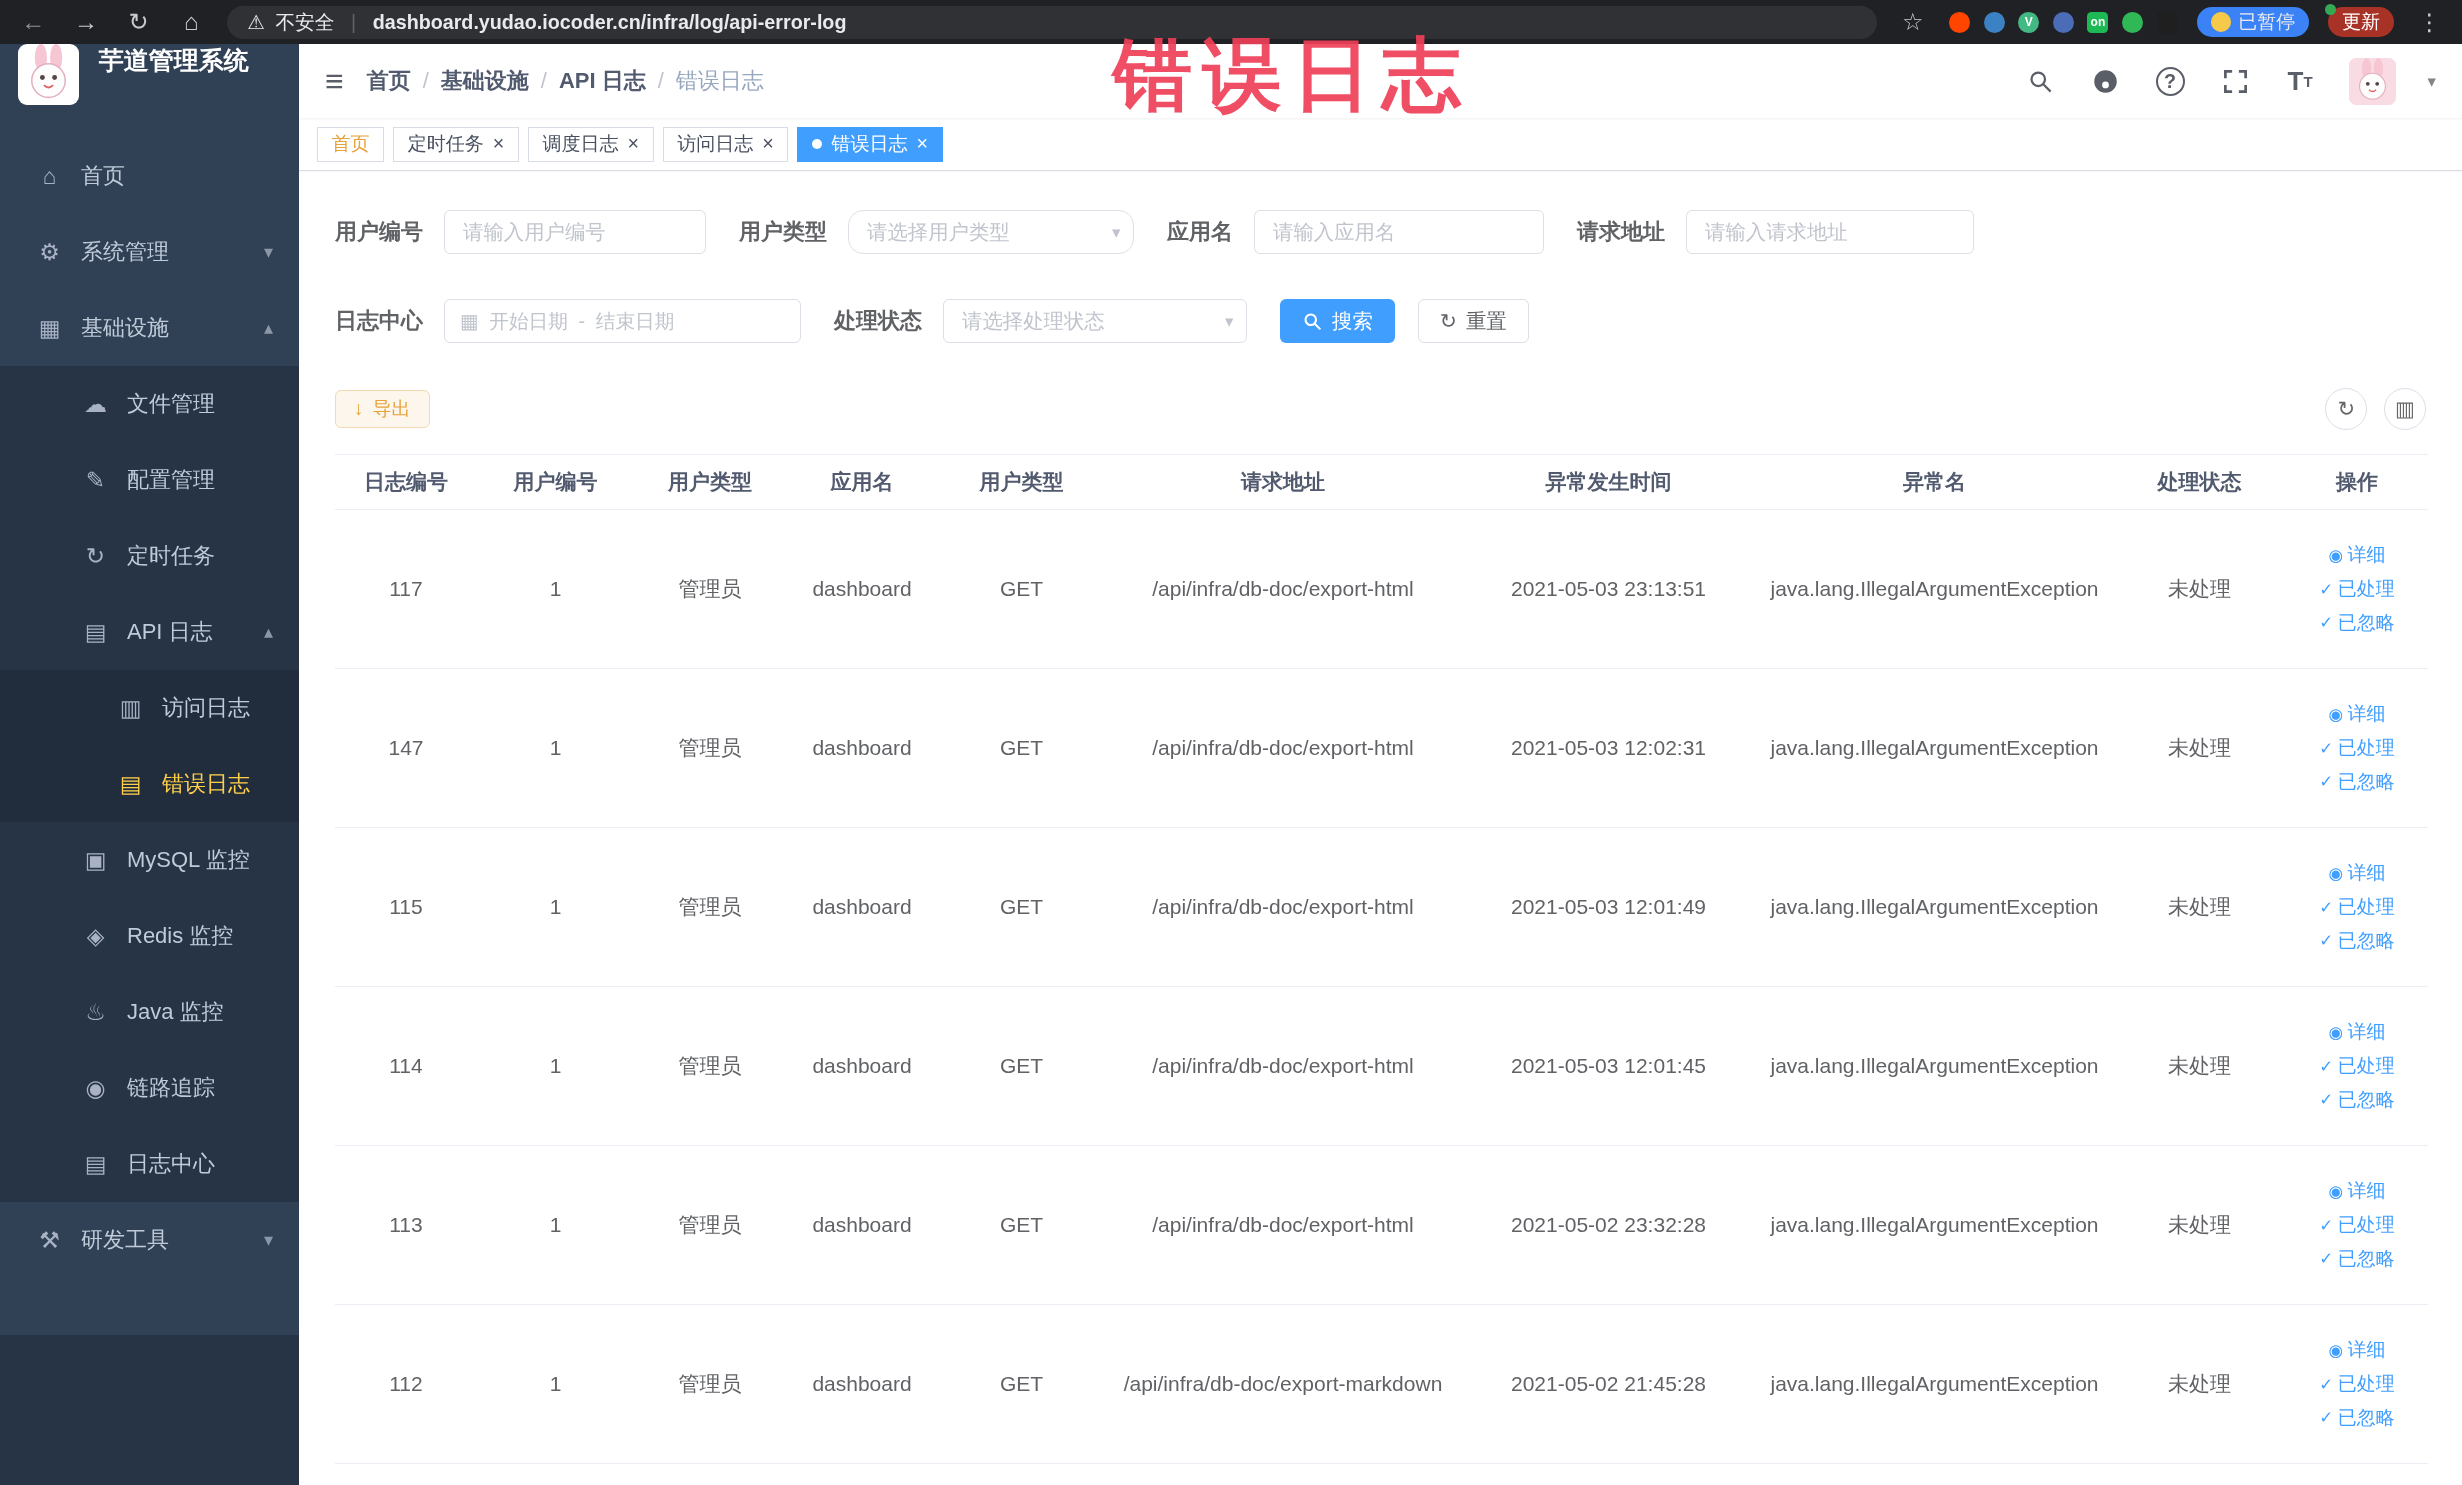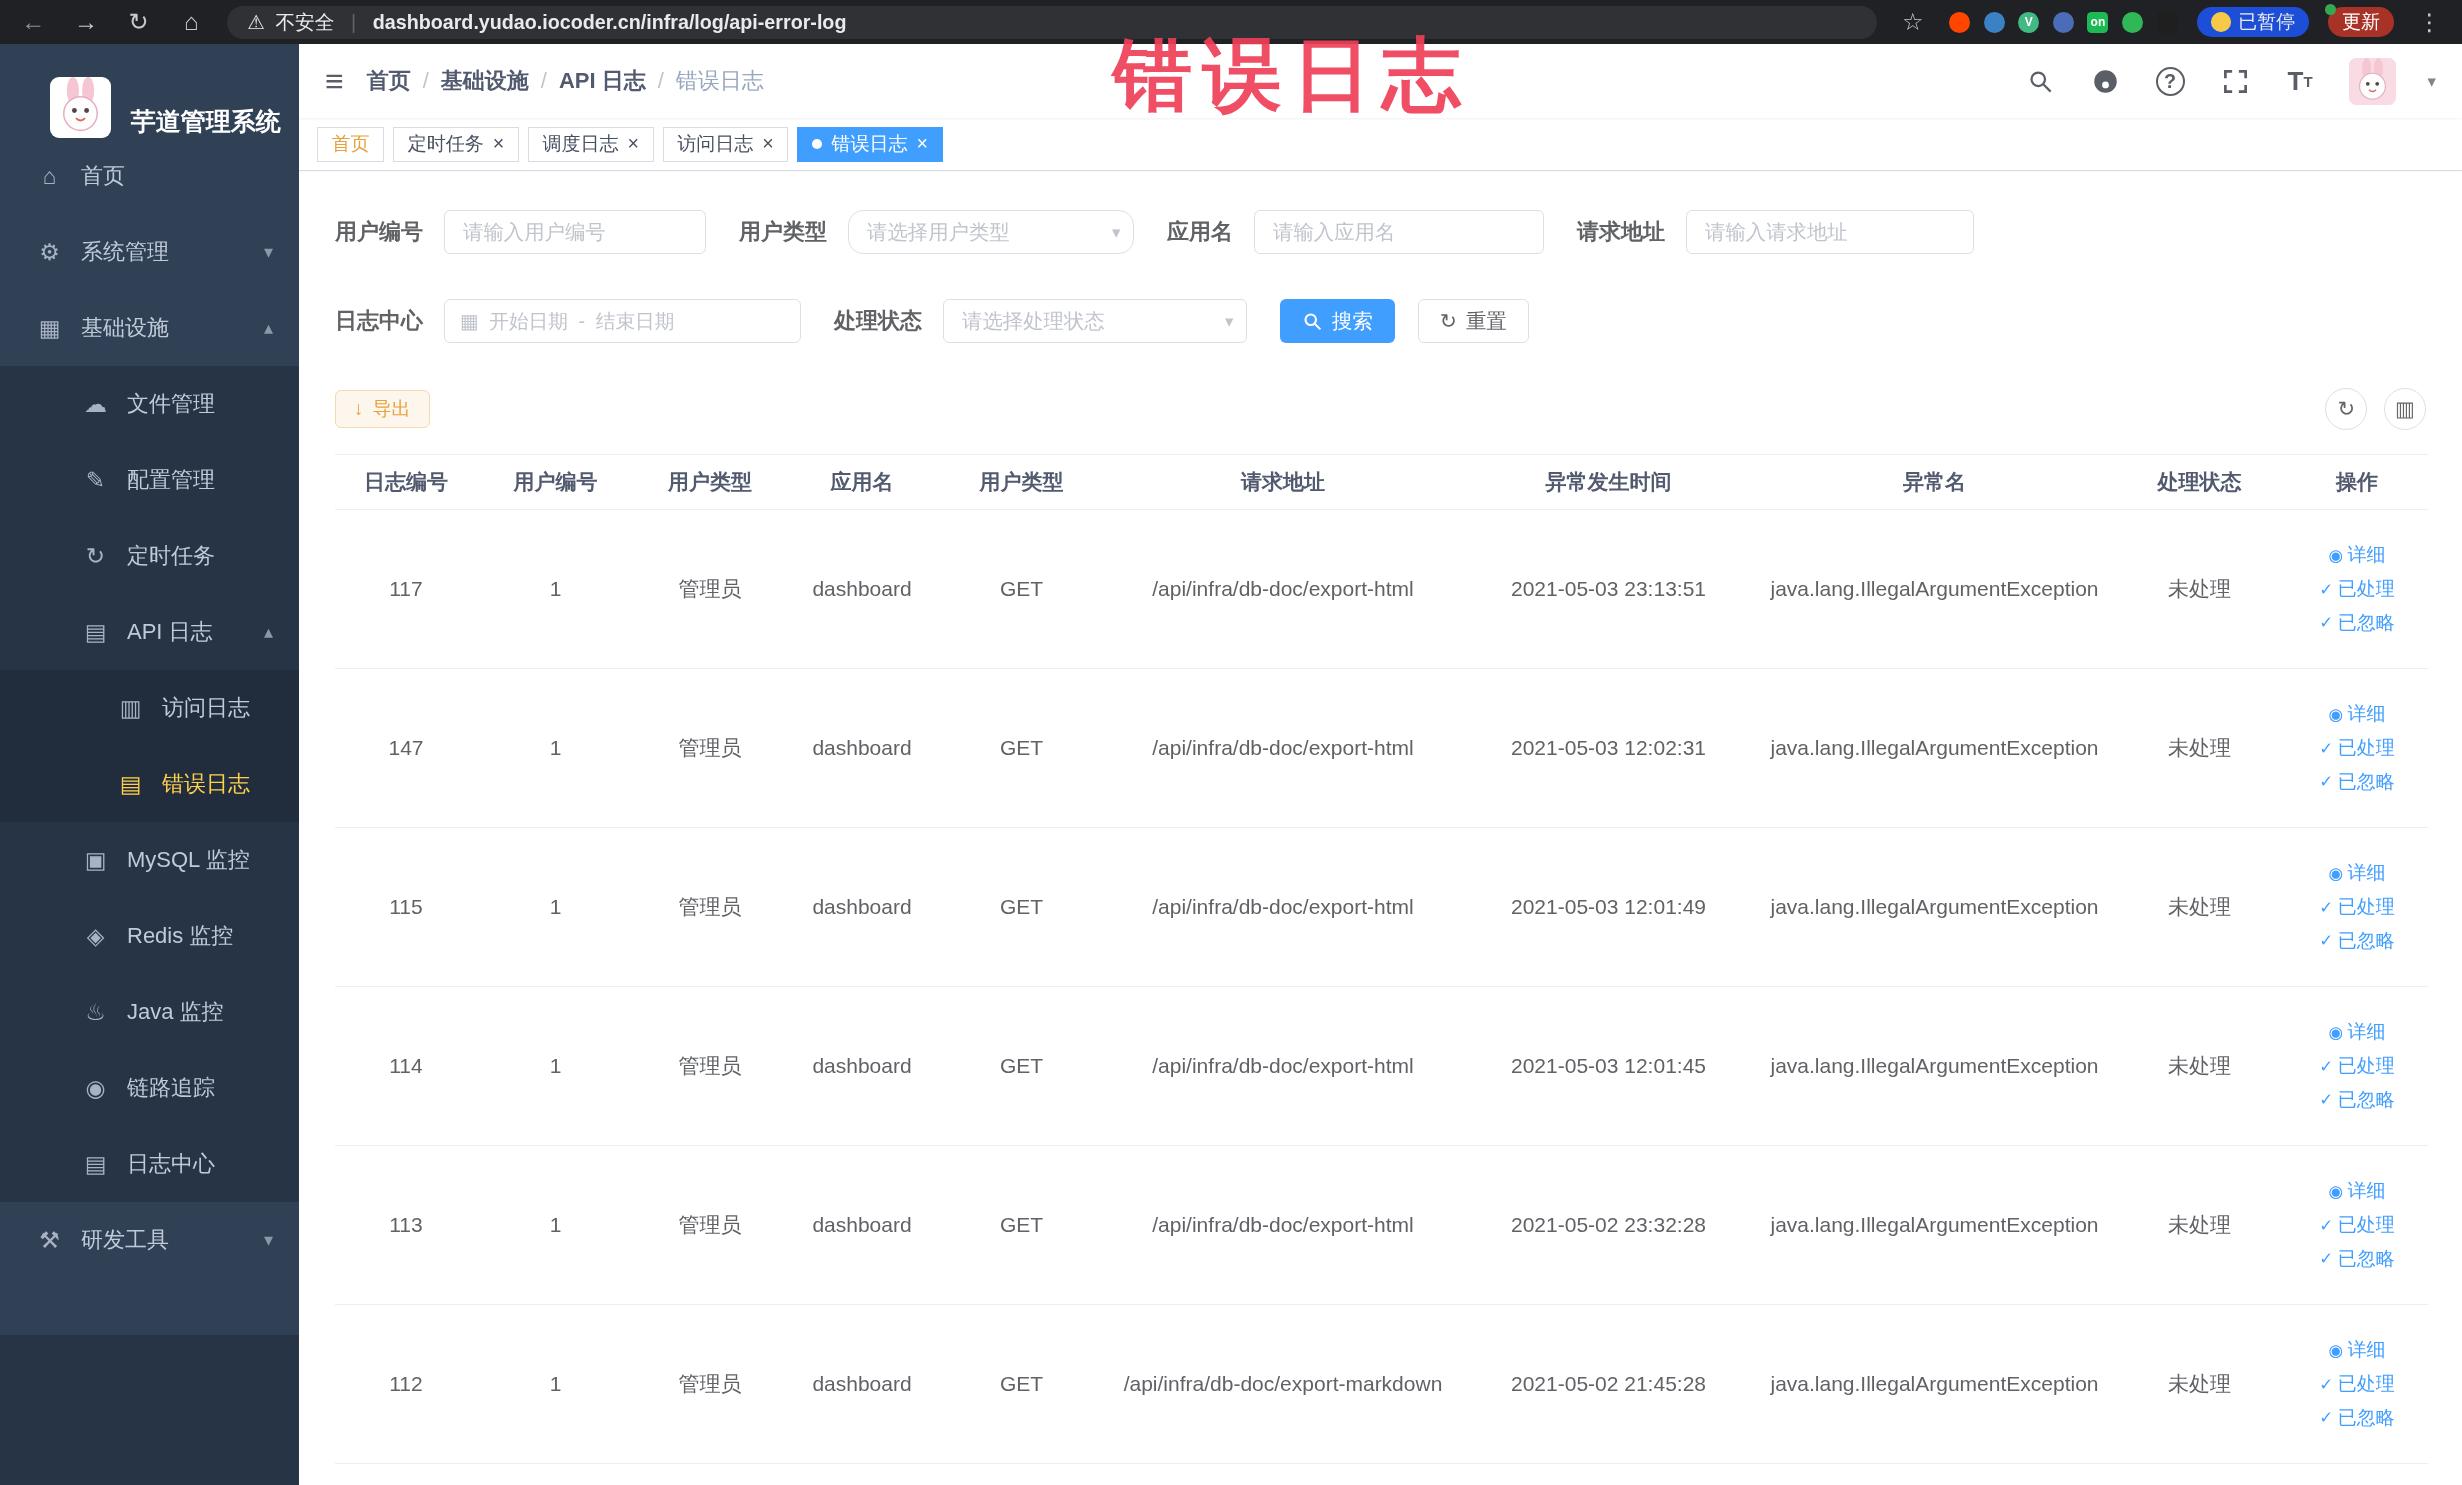--- a/index.html
+++ b/index.html
@@ -13,30 +13,30 @@
   .chrome .navbtn.dim { color:#8f9397; }
   .omnibox { flex:1; height:33px; background:#303134; border-radius:16.7px; display:flex; align-items:center;
              padding:0 19.7px; gap:10.6px; color:#e8eaed; font-size:19.7px; min-width:0; }
   .omnibox .divider { color:#5f6368; margin:0 6px; }
   .omnibox .url { white-space:nowrap; overflow:hidden; text-overflow:ellipsis; font-weight:bold; }
   .ext-cluster { display:flex; align-items:center; gap:13.6px; }
   .ext-dot { width:21px; height:21px; border-radius:50%; display:inline-flex; align-items:center; justify-content:center;
              color:#fff; font-size:12px; font-weight:bold; cursor:pointer; }
   .ext-dot.square { border-radius:4.5px; }
   .pill { height:30px; border-radius:15px; display:inline-flex; align-items:center; gap:7.6px; padding:0 13.6px; font-size:19px; cursor:pointer; }
-  .paused-pill { background:#1d4ed8; color:#e8eaed; }
+  .paused-pill { background:#3b82f6; color:#e8eaed; }
   .paused-pill .monkey { width:19.7px; height:19.7px; border-radius:50%; background:#f7c948; display:inline-block; }
   .update-pill { background:#a93226; color:#fff; position:relative; }
   .update-pill .greendot { position:absolute; top:-3px; left:-3px; width:10.6px; height:10.6px; border-radius:50%; background:#34a853; }
   .kebab { font-size:23px; padding:0 4.5px; cursor:pointer; }
 
   
   .sidebar { position:absolute; left:0; top:44px; width:299px; bottom:0; background:#304156; color:#bfcbd9; overflow:hidden; }
   .side-fill { position:absolute; left:0; right:0; bottom:0; top:1291px; background:#263445; }
-  .logo-row { height:94px; display:flex; align-items:flex-end; padding-left:50px; gap:19.7px; }
+  .logo-row { height:94px; display:flex; align-items:flex-start; padding-left:18px; gap:19.7px; }
   .logo-avatar { width:61px; height:61px; border-radius:9px; overflow:hidden; background:#fff; flex:0 0 auto; }
   .logo-title { color:#fff; font-weight:bold; font-size:25px; }
   .menu-item { height:76px; display:flex; align-items:center; font-size:22px; cursor:pointer; }
   .menu-item .mi-icon { width:33px; margin-right:15px; text-align:center; color:#a8b2c4; font-size:23px; }
   .menu-item .mi-label { flex:1; }
   .menu-item .mi-arrow { margin-right:26px; color:#8a97a8; font-size:18px; }
   .lvl1 { padding-left:33px; background:#304156; }
   .lvl2 { padding-left:79px; background:#263445; }
   .lvl3 { padding-left:114px; background:#212d3d; }
   .menu-item.active, .menu-item.active .mi-icon { color:#ffd04b; }

